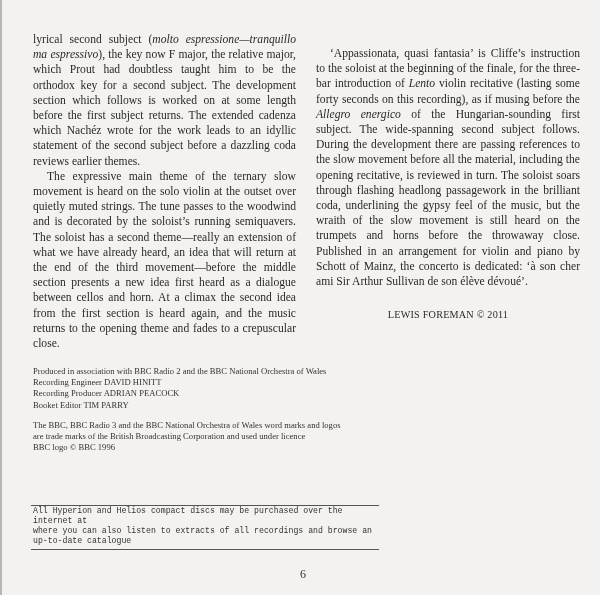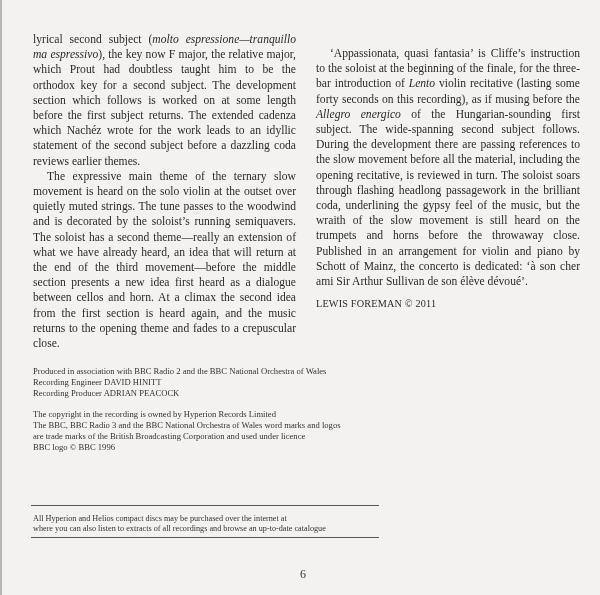--- a/index.html
+++ b/index.html
@@ -19,32 +19,33 @@
     font-size: 11.6px;
     line-height: 15.2px;
     text-align: justify;
   }
   .col p { margin: 0; }
   .col p + p { text-indent: 14px; }
   .col-left { left: 33px; top: 32px; width: 263px; }
   .col-right { left: 316px; top: 46px; width: 264px; }
   .col-right p.first { text-indent: 14px; }
   .author {
-    text-align: left; margin-top: 7px;
+    text-align: center; margin-top: 18px;
     font-size: 10.2px; letter-spacing: 0.2px;
   }
   .credits {
     position: absolute; left: 33px; top: 366px; width: 330px;
     font-size: 8.6px; line-height: 11.2px; color: #333;
   }
   .credits .gap { height: 9px; }
   .promo {
     position: absolute; left: 31px; top: 505px; width: 346px;
     border-top: 1.5px solid #555; border-bottom: 1.5px solid #555;
-    padding: 8px 0 3px 2px;
+    padding: 0 0 3px 2px;
+    font-family: Liberation Mono, monospace;
   }
   .promo .line1 { font-size: 8.2px; line-height: 10px; color: #333; }
   .promo .url {
     font-size: 22px; line-height: 24px; color: #2a2a2a; letter-spacing: -0.2px;
   }
   .promo .line3 { font-size: 8.2px; line-height: 10px; color: #333; }
   .page-num {
     position: absolute; left: 300px; top: 567px; font-size: 12px; color: #333;
   }
   i { font-style: italic; }
@@ -61,22 +62,22 @@
 
 <div class="col col-right">
   <p class="first"><span>‘Appassionata, quasi fantasia’ is Cliffe’s instruction to the soloist at the beginning of the finale, for the three-bar introduction of </span><i>Lento</i><span> violin recitative (lasting some forty seconds on this recording), as if musing before the </span><i>Allegro energico</i><span> of the Hungarian-sounding first subject. The wide-spanning second subject follows. During the development there are passing references to the slow movement before all the material, including the opening recitative, is reviewed in turn. The soloist soars through flashing headlong passagework in the brilliant coda, underlining the gypsy feel of the music, but the wraith of the slow movement is still heard on the trumpets and horns before the throwaway close. Published in an arrangement for violin and piano by Schott of Mainz, the concerto is dedicated: ‘à son cher ami Sir Arthur Sullivan de son élève dévoué’.</span></p>
   <div class="author">LEWIS FOREMAN © 2011</div>
 </div>
 
 <div class="credits">
   <div>Produced in association with BBC Radio 2 and the BBC National Orchestra of Wales</div>
   <div>Recording Engineer DAVID HINITT</div>
   <div>Recording Producer ADRIAN PEACOCK</div>
+  <div>Booket Editor TIM PARRY</div>
   <div class="gap"></div>
-  <div>The copyright in the recording is owned by Hyperion Records Limited</div>
   <div>The BBC, BBC Radio 3 and the BBC National Orchestra of Wales word marks and logos</div>
   <div>are trade marks of the British Broadcasting Corporation and used under licence</div>
   <div>BBC logo © BBC 1996</div>
 </div>
 
 <div class="promo">
   <div class="line1">All Hyperion and Helios compact discs may be purchased over the internet at</div>
   <div class="line3">where you can also listen to extracts of all recordings and browse an up-to-date catalogue</div>
 </div>
 

